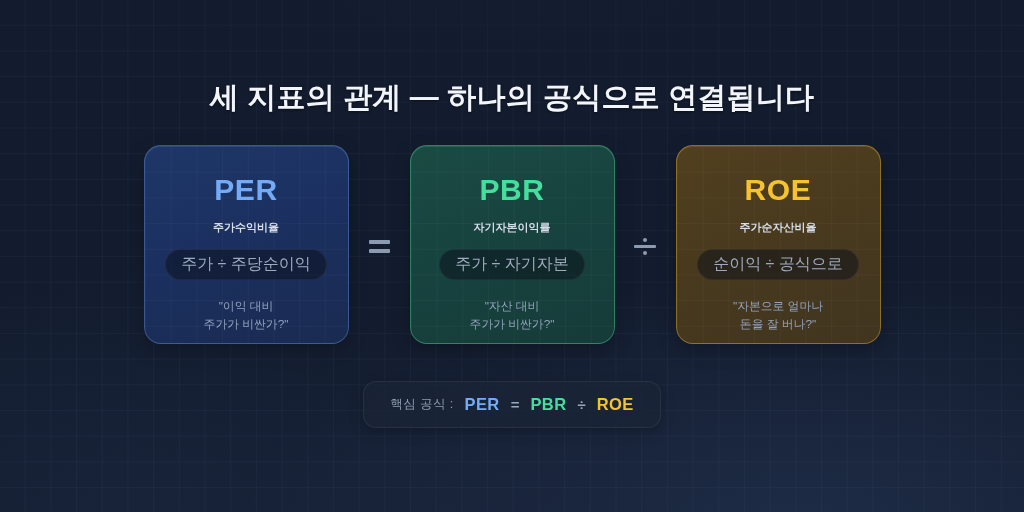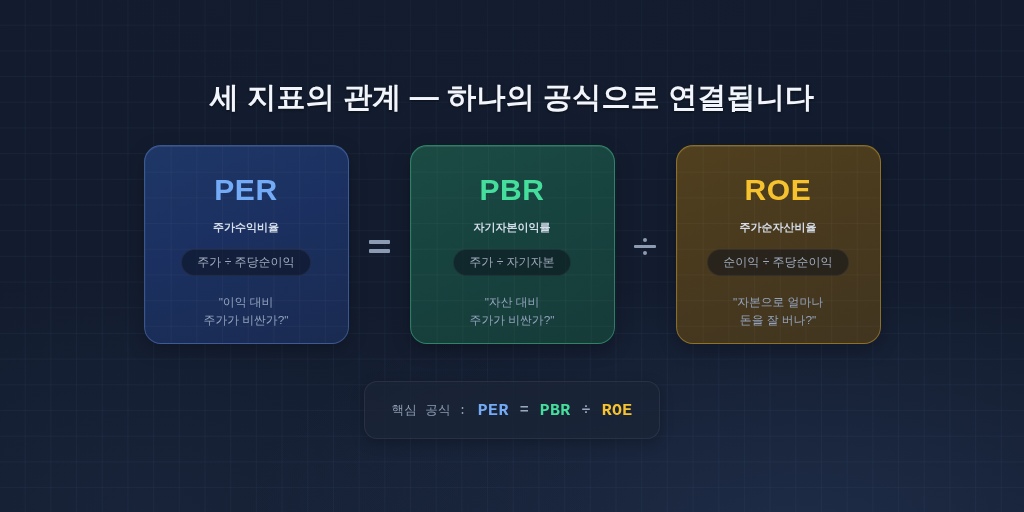--- a/index.html
+++ b/index.html
@@ -121,21 +121,21 @@
     color: #d5dde9;
     line-height: 1;
   }
 
   .card-chip {
     margin-top: 16px;
     padding: 6px 15px 7px;
     border-radius: 999px;
     background: rgba(9,14,24,0.50);
     border: 1px solid rgba(255,255,255,0.055);
-    font-size: 12px;
+    font-size: 16px;
     color: #9fabbd;
     line-height: 1;
     white-space: nowrap;
   }
 
   .card-quote {
     margin-top: 17px;
     font-size: 11.8px;
     color: #93a3bd;
     text-align: center;
@@ -176,30 +176,29 @@
   }
   .op-divide .bar {
     width: 22px; height: 3px;
     border-radius: 1px;
     background: #8d9bb2;
   }
 
   
   #formula-bar {
     margin-top: 37px;
-    height: 58px;
+    height: 47px;
     padding: 0 26px;
     border-radius: 13px;
     background: rgba(26,36,54,0.72);
     border: 1px solid rgba(255,255,255,0.065);
     box-shadow: 0 4px 14px rgba(0,0,0,0.22);
     display: flex;
     align-items: center;
     gap: 11px;
-    font-family: Liberation Mono, monospace;
   }
   #formula-label {
     font-size: 12.5px;
     color: #8e9cb2;
     letter-spacing: 0.4px;
   }
   .f-term {
     font-size: 16.5px;
     font-weight: bold;
     letter-spacing: 0.4px;
@@ -256,21 +255,21 @@
       <div class="op-divide">
         <div class="dot"></div>
         <div class="bar"></div>
         <div class="dot"></div>
       </div>
     </div>
 
     <div class="card roe">
       <div class="card-title">ROE</div>
       <div class="card-subtitle">주가순자산비율</div>
-      <div class="card-chip">순이익 ÷ 주당순이익</div>
+      <div class="card-chip">순이익 ÷ 공식으로</div>
       <div class="card-quote">
         <div>"자본으로 얼마나</div>
         <div>돈을 잘 버나?"</div>
       </div>
     </div>
 
   </div>
 
   <div id="formula-bar">
     <span id="formula-label">핵심 공식 :</span>

